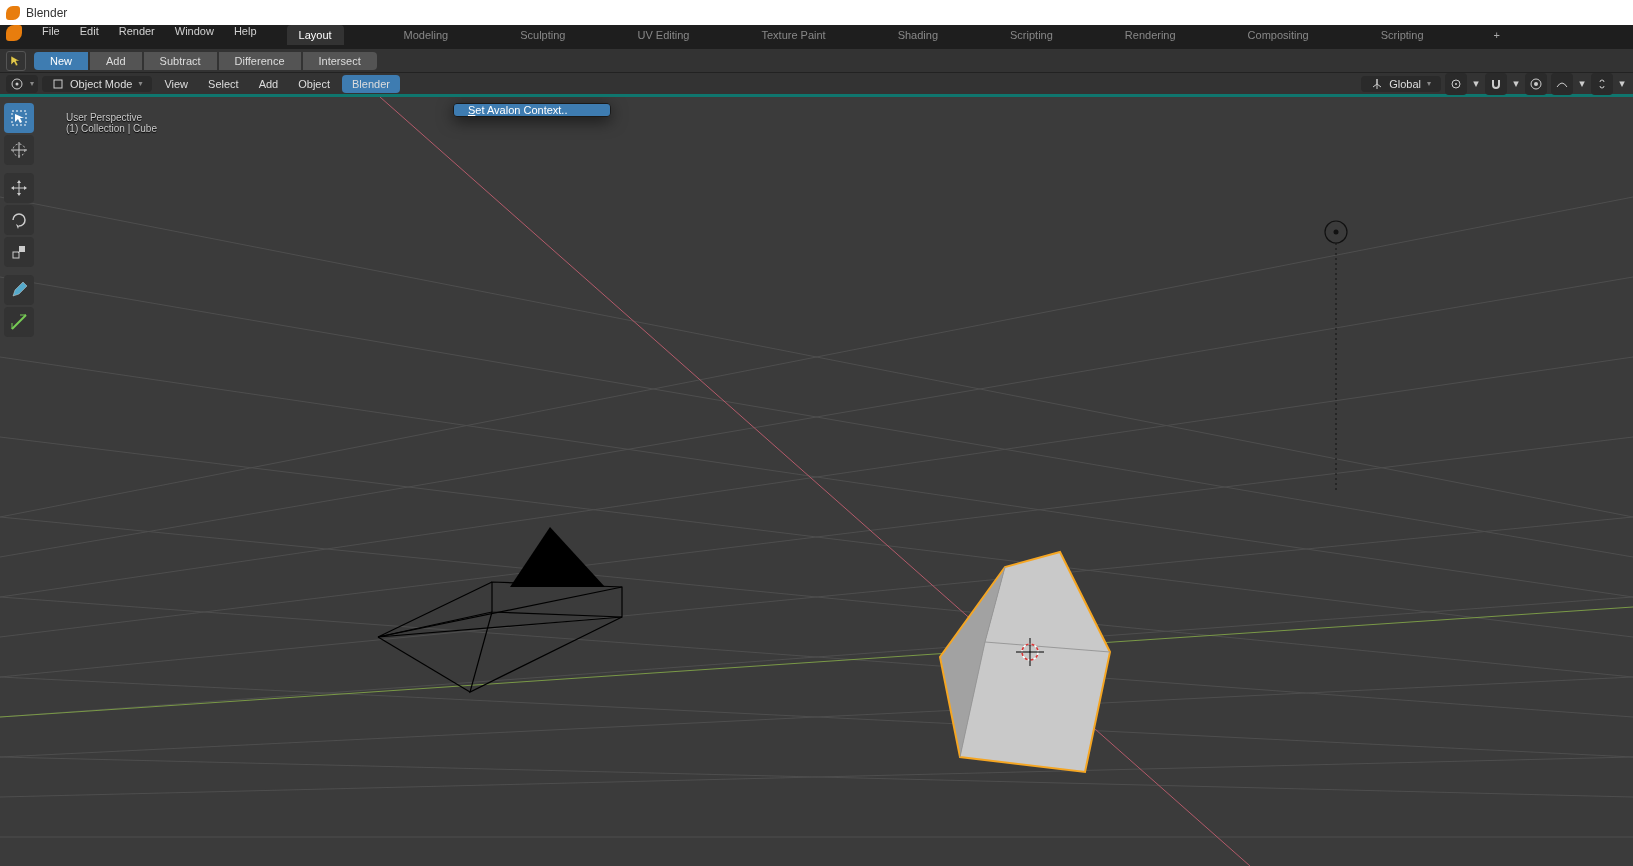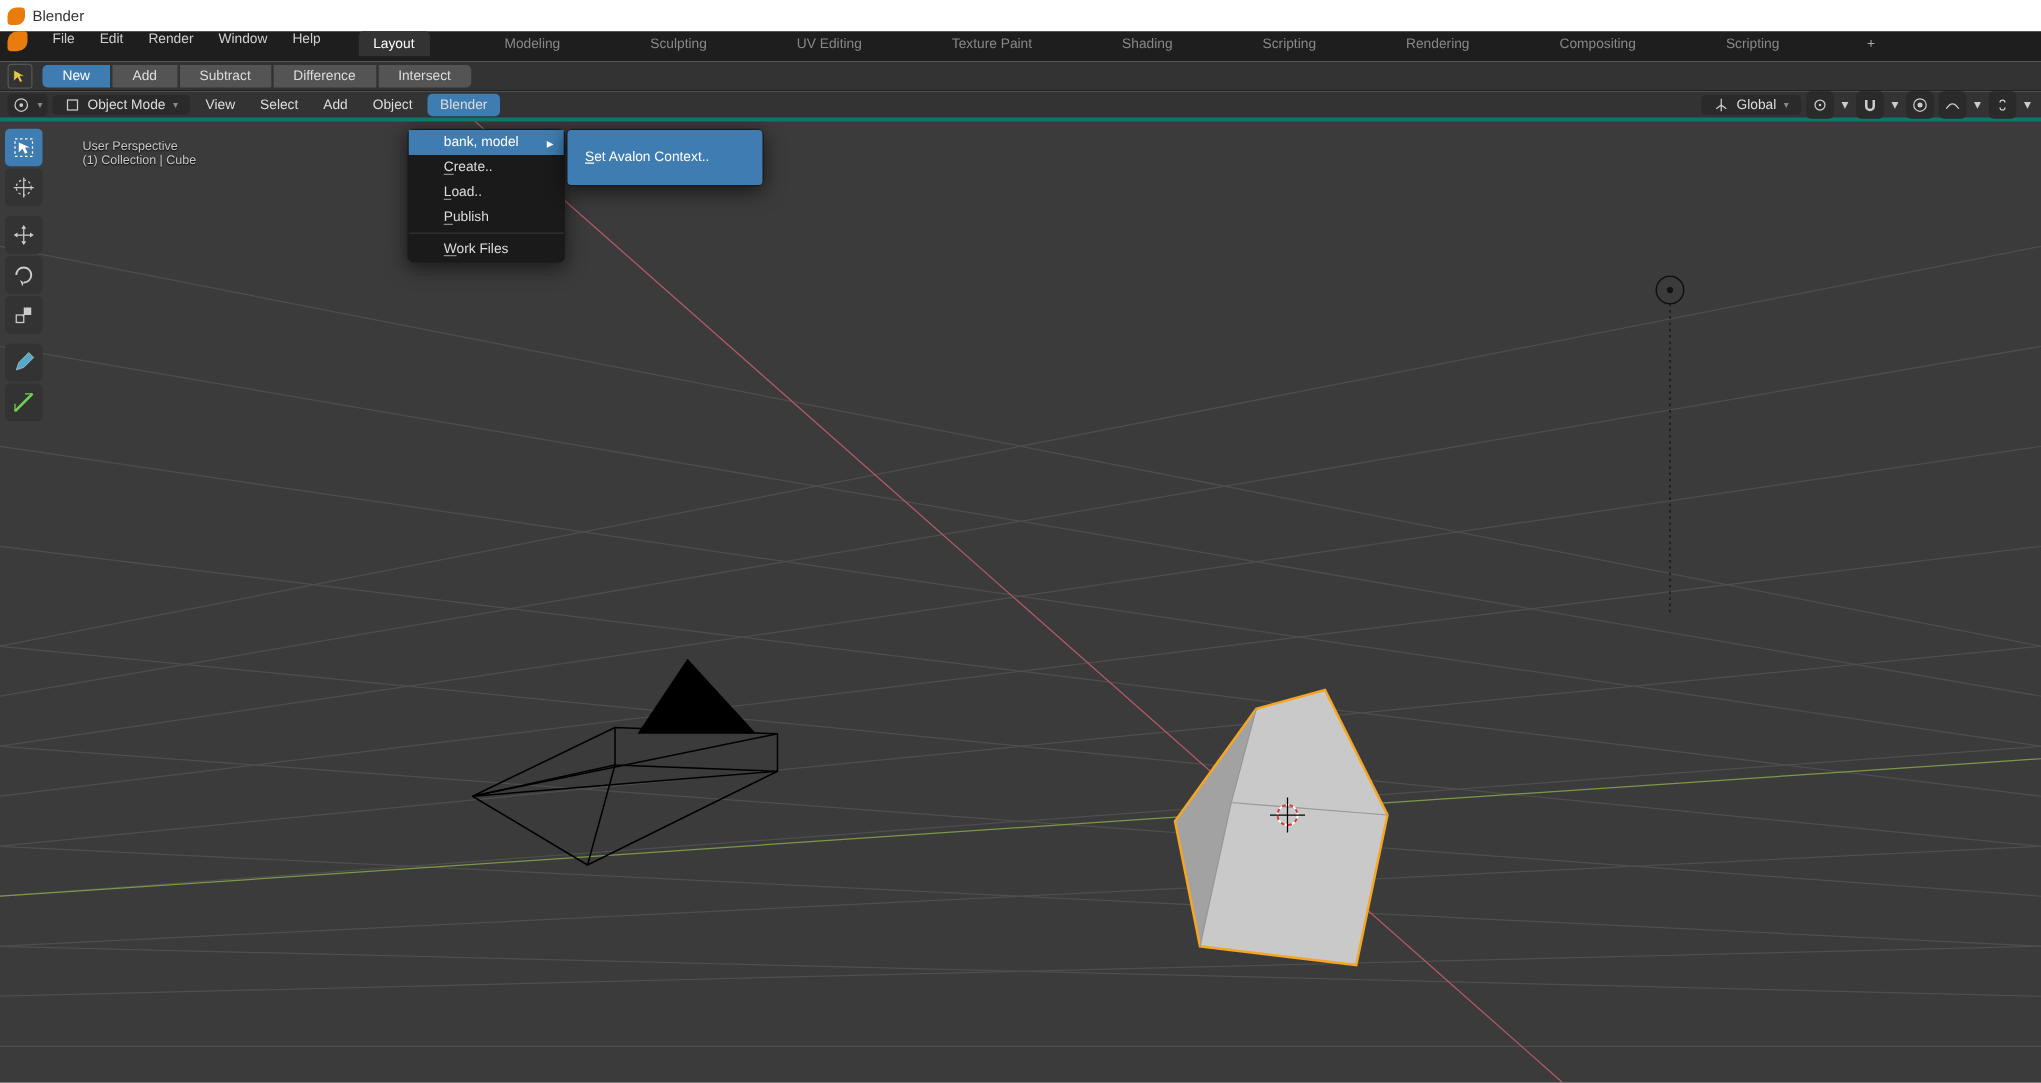--- a/index.html
+++ b/index.html
@@ -52,21 +52,21 @@
 
 
 .dropdown { position:absolute; background:#1a1a1a; border-radius:5px; box-shadow:0 4px 16px rgba(0,0,0,0.6); font-size:11px; color:#ddd; padding:1px; }
 .dropdown .row { padding:4px 28px 4px 28px; cursor:pointer; position:relative; }
 .dropdown .row.hl { background:#3e7cb1; color:#fff; }
 .dropdown .row .arrow { position:absolute; right:8px; }
 .dropdown .sep { height:1px; background:#333; margin:2px 0; }
 .dropdown .row u { text-decoration: underline; text-decoration-color:#888; text-underline-offset:2px; }
 
 .submenu { position:absolute; background:#1a1a1a; border-radius:5px; box-shadow:0 4px 16px rgba(0,0,0,0.6); padding:1px; font-size:11px; }
-.submenu .row { padding:16px 14px; background:#3e7cb1; color:#fff; cursor:pointer; border-radius:3px; }
+.submenu .row { padding:0 14px; background:#3e7cb1; color:#fff; cursor:pointer; border-radius:3px; }
 .submenu .row u { text-decoration:underline; }
 
 .tooltip { position:absolute; background:#121212; border-radius:5px; padding:8px 12px; font-size:11px; color:#ddd; box-shadow:0 4px 16px rgba(0,0,0,0.6); }
 .tooltip .tline1 { color:#e0e0e0; }
 .tooltip .tline2 { color:#888; font-family: 'Consolas', monospace; margin-top:2px; }
 
 
 svg { display:block; }
 </style>
 </head>
@@ -279,31 +279,20 @@
         </svg>
     </div>
     <div class="tool">
       <svg width="18" height="18" viewBox="0 0 18 18">
           <path d="M2 16 L16 2" stroke="#7c5" stroke-width="2"></path>
           <path d="M2 16 L2 10 M16 2 L10 2" stroke="#7c5"></path>
         </svg>
     </div>
   </div>
 
-  <div class="dropdown" style="left:326px; top:6px; width:126px;">
-    <div class="row hl">
-      <span>bank, model</span>
-      <span class="arrow">▸</span>
-    </div>
-    <div class="row"><span><u>C</u>reate..</span></div>
-    <div class="row"><span><u>L</u>oad..</span></div>
-    <div class="row"><span><u>P</u>ublish</span></div>
-    <div class="sep"></div>
-    <div class="row"><span><u>W</u>ork Files</span></div>
-  </div>
 
   <div class="submenu" style="left:453px; top:6px; width:158px;">
     <div class="row">
       <span><u>S</u>et Avalon Context..</span>
     </div>
   </div>
 
 </div>
 
 </body></html>

